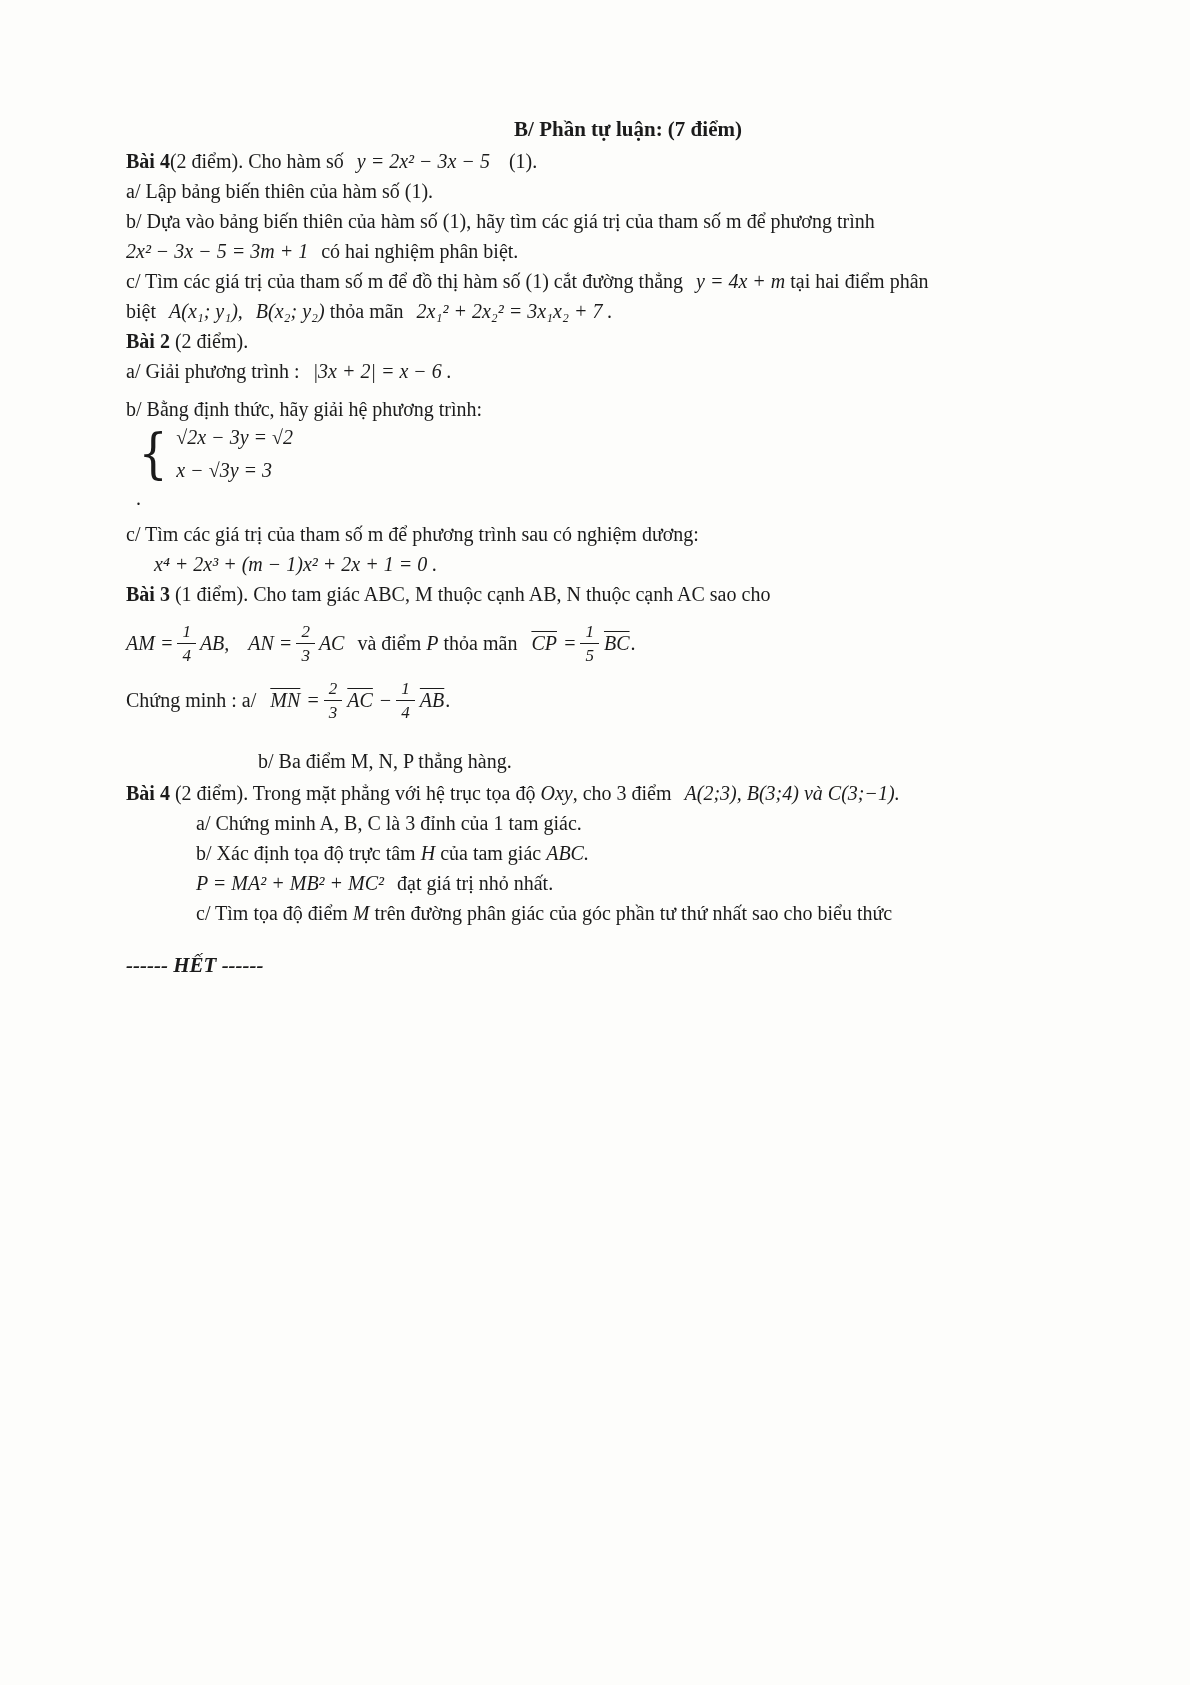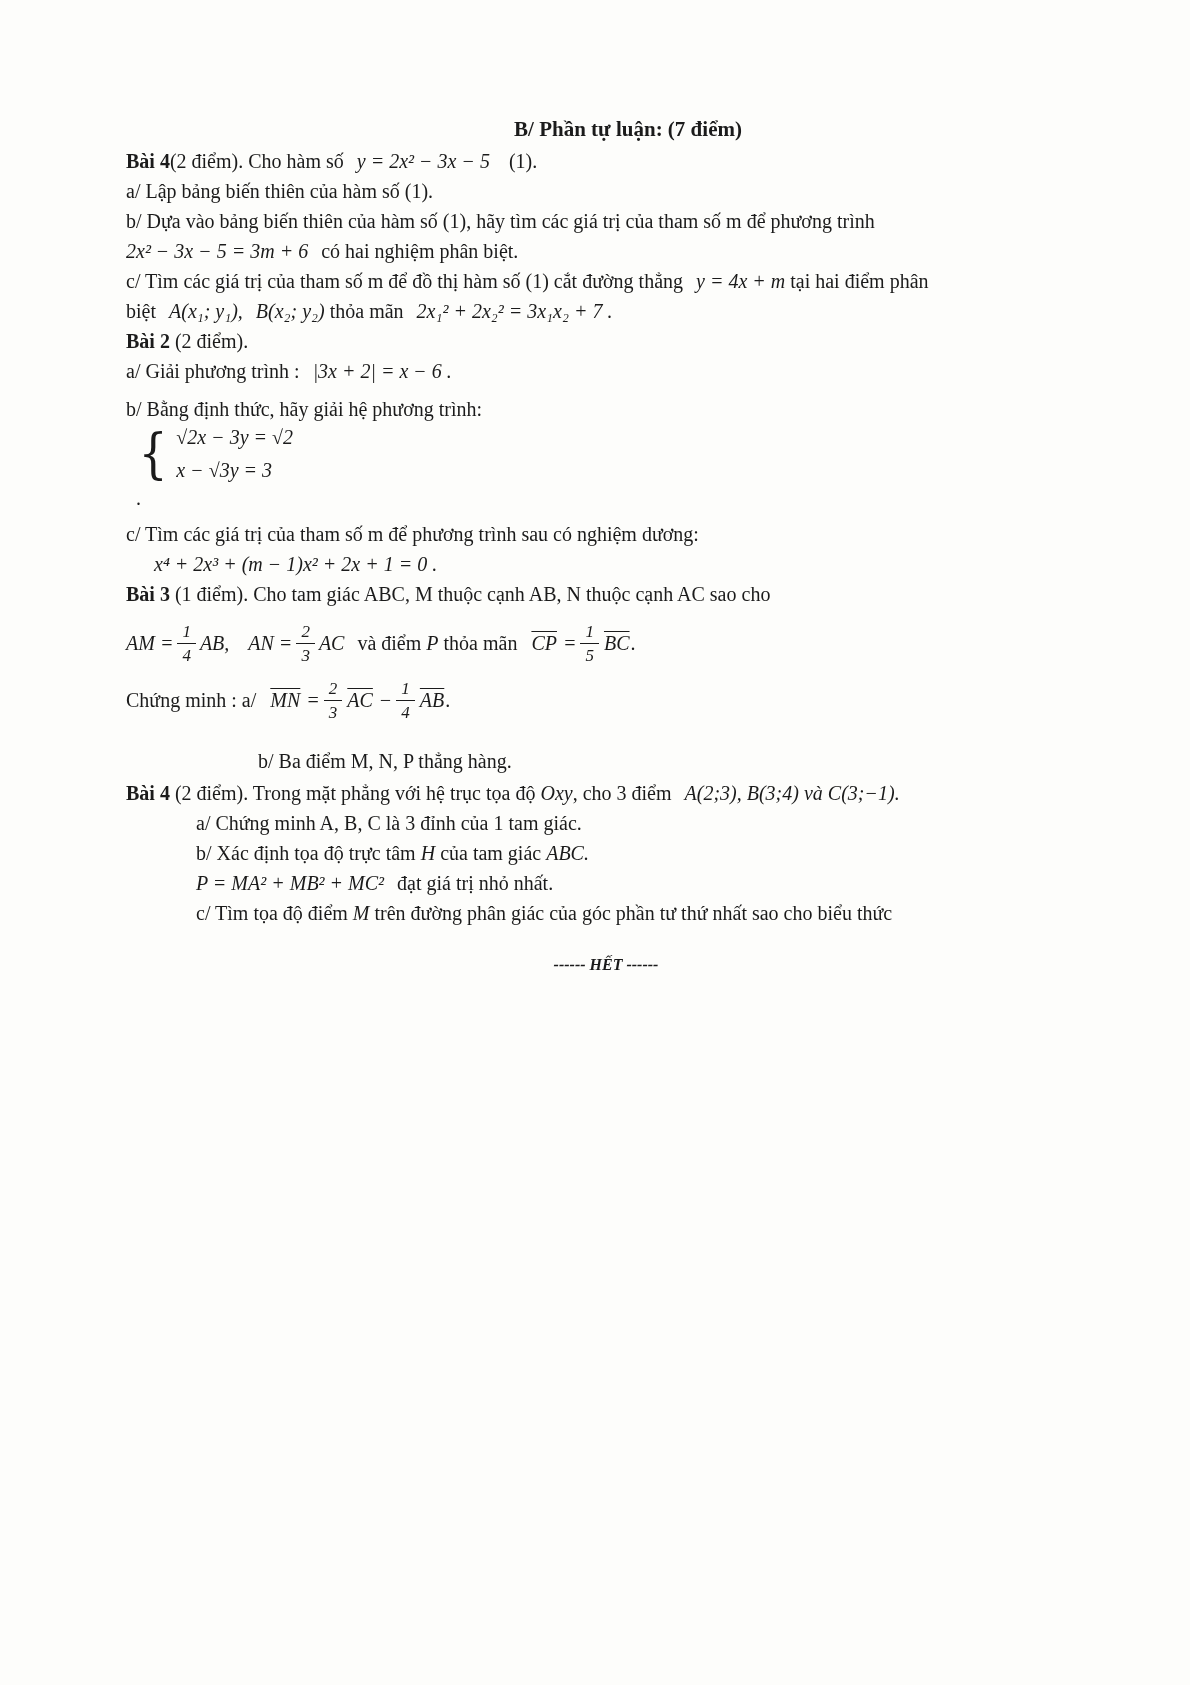--- a/index.html
+++ b/index.html
@@ -46,43 +46,43 @@
 
   
   .sysline { margin-top:8px; margin-bottom:6px; display:flex; align-items:flex-start;flex-direction:column; }
   .sys { display:inline-flex; align-items:center; margin-left:10px; }
   .brace { font-size:54px; font-weight:400; line-height:1; margin-right:6px; font-family:"DejaVu Serif",serif; transform:scaleX(0.85); }
   .sys-eqs { display:inline-flex; flex-direction:column; gap:7px; }
   .sys-eqs .m { line-height:26px; }
   .sys-dot { margin-left:10px; }
 
   .footer {
-    width:960px; text-align:center; margin-top:22px;
-    font-weight:700; font-style:italic; font-size:16px;
+    width:960px; margin-top:22px;
+    font-weight:700; font-style:italic; font-size:21px;
   }
 </style>
 </head>
 <body>
 
 <div class="page">
 
   <p class="line bold title">B/  Phần tự luận: (7 điểm)</p>
 
   <p class="line">
     <span class="lbl">Bài 4</span><span class="t">(2 điểm). Cho hàm số</span>
     <span class="m sp">y = 2x² − 3x − 5</span>
     <span class="t sp2">(1).</span>
   </p>
 
   <p class="line">a/ Lập bảng biến thiên của hàm số (1).</p>
 
   <p class="line">b/ Dựa vào bảng biến thiên của hàm số (1), hãy tìm các giá trị của tham số m để phương trình</p>
 
   <p class="line">
-    <span class="m">2x² − 3x − 5 = 3m + 6</span>
+    <span class="m">2x² − 3x − 5 = 3m + 1</span>
     <span class="t sp">có hai nghiệm phân biệt.</span>
   </p>
 
   <p class="line">
     <span class="t">c/ Tìm các giá trị của tham số m để đồ thị hàm số (1) cắt đường thẳng</span>
     <span class="m sp">y = 4x + m</span>
     <span class="t">tại hai điểm phân</span>
   </p>
 
   <p class="line">

